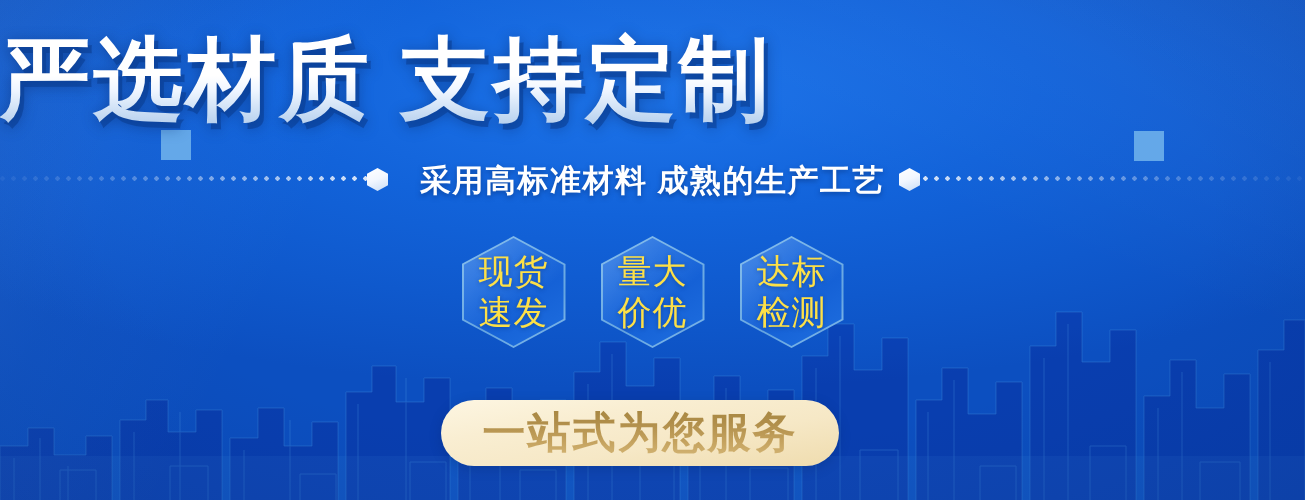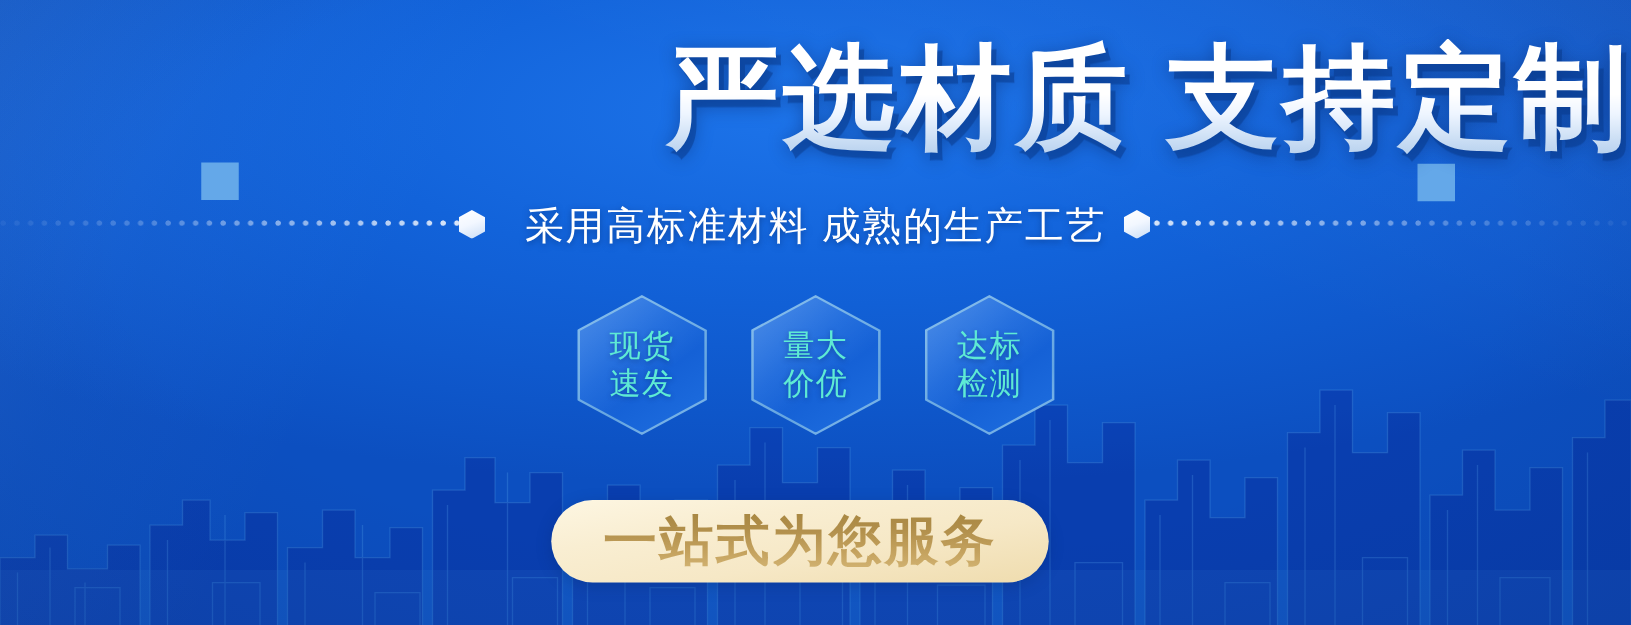--- a/index.html
+++ b/index.html
@@ -108,21 +108,21 @@
   }
   .hex-marker.left  { left: 367px; }
   .hex-marker.right { left: 899px; }
 
   
   .title {
     position: absolute;
     top: 31px;
     left: 0;
     width: 1305px;
-    text-align: right;
+    text-align: left;
     font-size: 90px;
     font-weight: bold;
     letter-spacing: 3px;
     line-height: 1.08;
     white-space: pre;
     background-image: linear-gradient(to bottom, #ffffff 0%, #ffffff 46%, #eef5ff 62%, #c3d9f2 88%, #b2cdec 100%);
     -webkit-background-clip: text;
             background-clip: text;
     color: transparent;
     -webkit-text-fill-color: transparent;
@@ -131,21 +131,21 @@
   }
 
   
   .subtitle {
     position: absolute;
     top: 160px;
     left: 0;
     width: 1305px;
     text-align: center;
     font-size: 31px;
-    font-weight: 400;
+    font-weight: 700;
     letter-spacing: 1.5px;
     color: #ffffff;
     white-space: pre;
     text-shadow: 0 2px 5px rgba(6, 44, 112, 0.55);
   }
 
   
   .hex-row {
     position: absolute;
     top: 236px;
@@ -186,22 +186,22 @@
     left: 2px;
     top: 2px;
     right: 2px;
     bottom: 2px;
     clip-path: polygon(50% 0%, 100% 25%, 100% 75%, 50% 100%, 0% 75%, 0% 25%);
     background: linear-gradient(140deg, rgba(255,255,255,0.20) 0%, rgba(255,255,255,0.05) 40%, rgba(0,0,0,0) 62%);
   }
   .hex-badge .hex-label {
     position: relative;
     z-index: 2;
-    color: #5eead4;
-    font-size: 25px;
+    color: #fde047;
+    font-size: 34px;
     font-weight: 500;
     line-height: 1.22;
     text-align: center;
     letter-spacing: 1px;
     white-space: pre-line;
     text-shadow: 0 1px 4px rgba(6, 42, 108, 0.45);
   }
 
   
   .cta {

